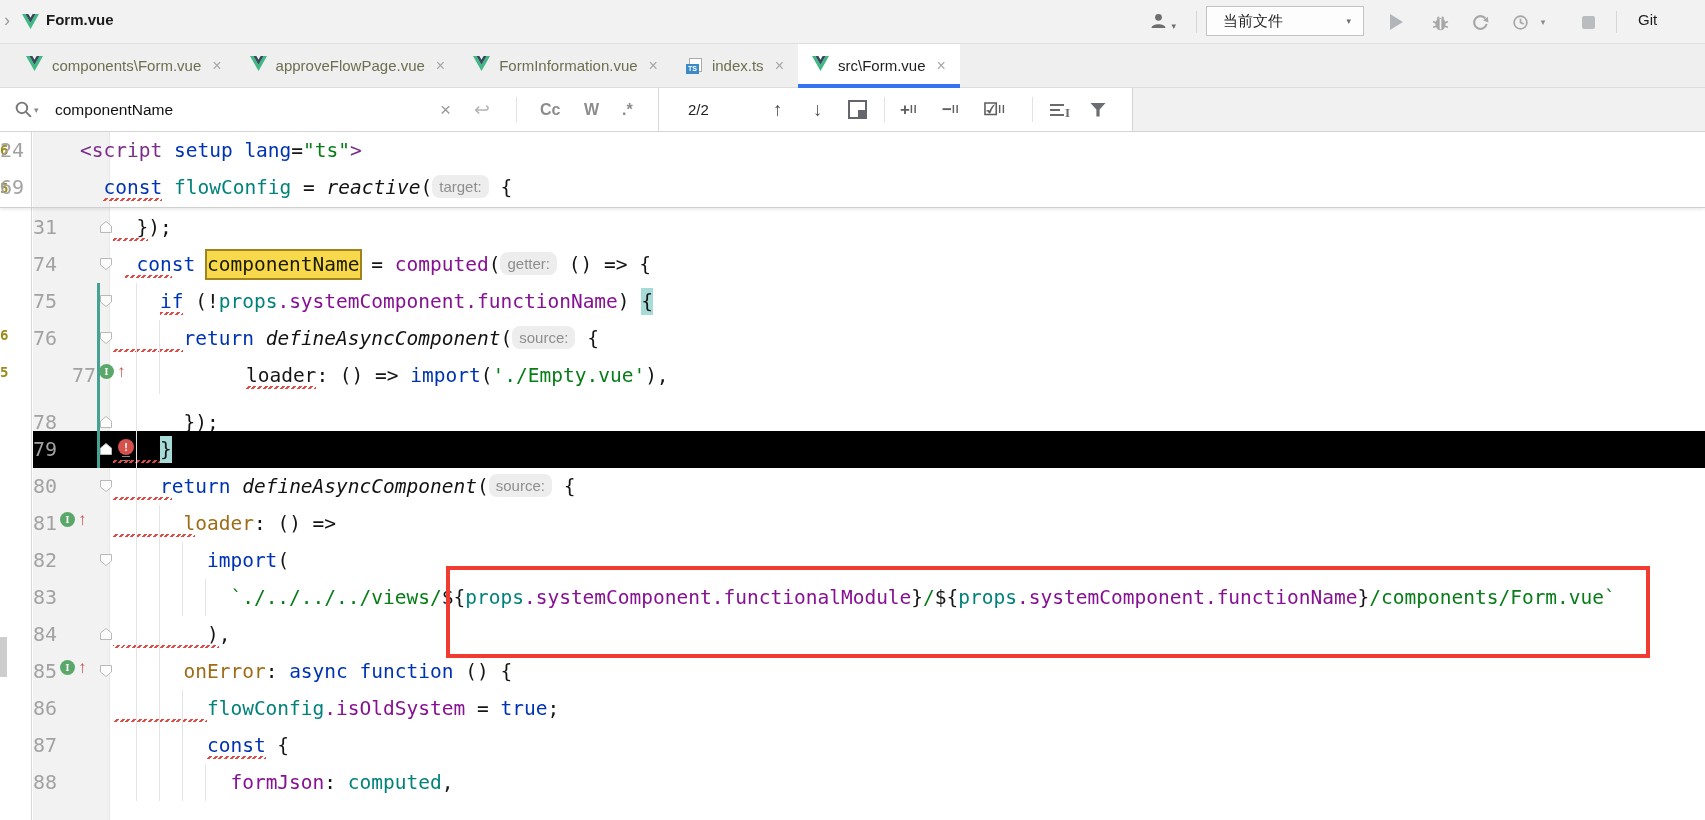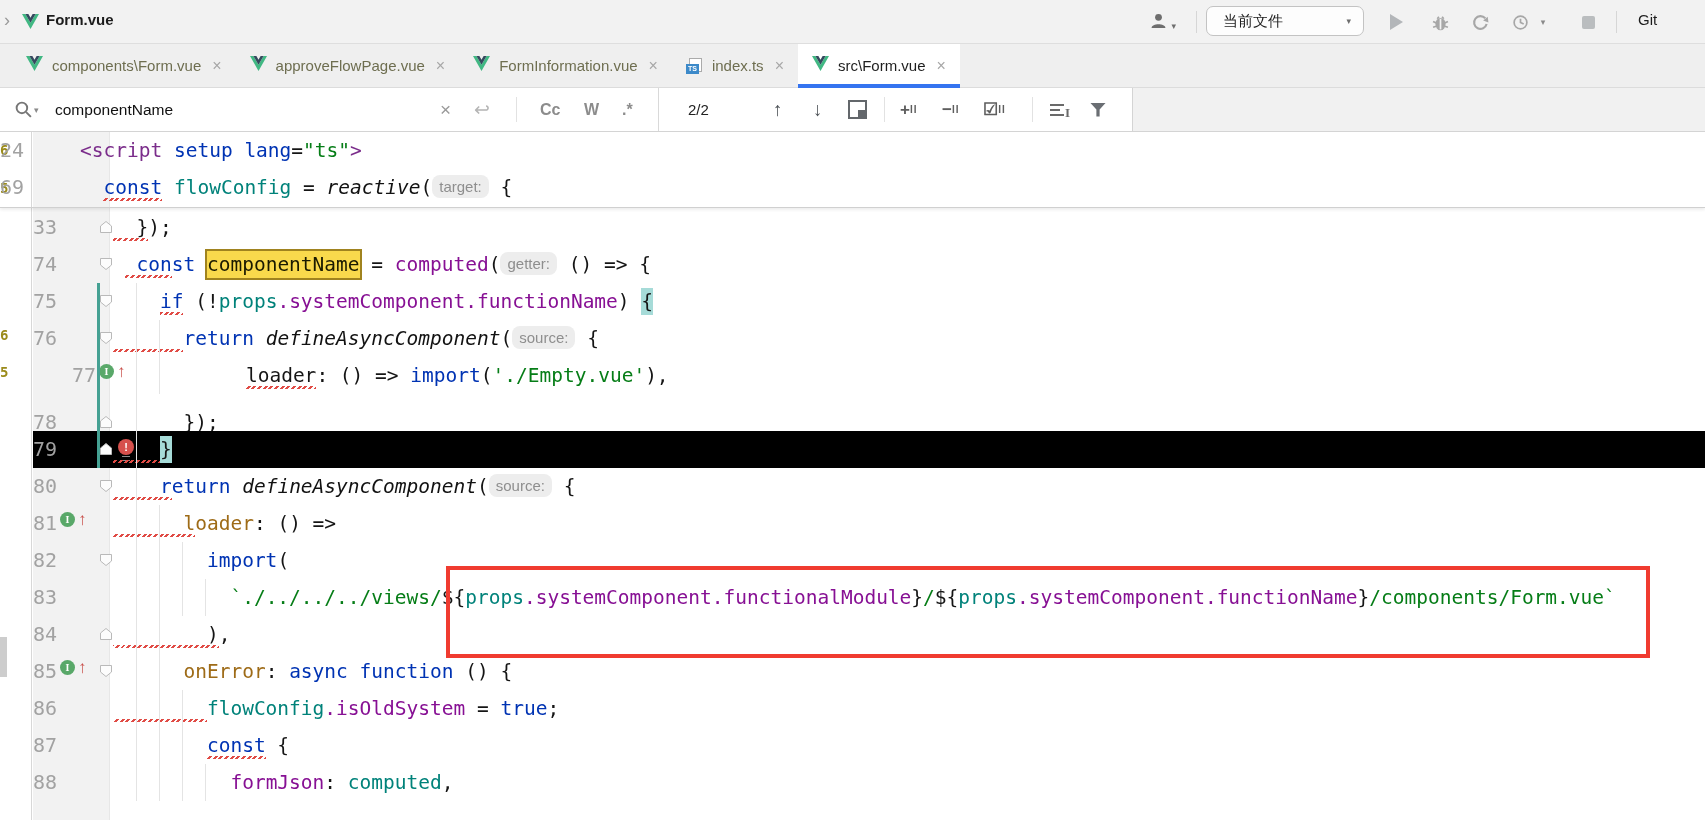--- a/index.html
+++ b/index.html
@@ -9,21 +9,21 @@
   
   .titlebar{position:absolute;left:0;top:0;width:100%;height:44px;background:#F2F2F2;
             border-bottom:1px solid #DEDEDE;box-sizing:border-box;}
   .crumb-chevron{position:absolute;left:4px;top:10px;color:#9A9A9A;font-size:18px;}
   .title-vue{position:absolute;left:22px;top:14px;}
   .title-text{position:absolute;left:46px;top:11px;font-size:15px;font-weight:700;color:#1C1C1C;}
   .tb-divider{position:absolute;top:11px;width:1px;height:22px;background:#D6D6D6;}
   .person-wrap{position:absolute;left:1150px;top:12px;}
   .mini-caret{font-size:9px;color:#6E6E6E;}
   .runconfig{position:absolute;left:1206px;top:6px;width:158px;height:30px;background:#FDFDFD;
-             border:1px solid #C3C3C3;border-radius:7px;box-sizing:border-box;
+             border:1px solid #C3C3C3;border-radius:0;box-sizing:border-box;
              display:flex;align-items:center;justify-content:space-between;padding:0 12px 0 16px;cursor:pointer;}
   .runconfig .rc-label{font-size:15px;color:#1E1E1E;}
   .icon-btn{position:absolute;top:12px;width:20px;height:20px;display:flex;align-items:center;justify-content:center;}
   .play-tri{width:0;height:0;border-left:13px solid #B3B6B9;border-top:8px solid transparent;border-bottom:8px solid transparent;}
   .stop-sq{width:13px;height:13px;background:#BABDBF;border-radius:2px;}
   .git-label{position:absolute;left:1638px;top:11px;font-size:15px;color:#1D1D1D;}
 
   
   .tabbar{position:absolute;left:0;top:44px;width:100%;height:44px;background:#EFEFEF;
           border-bottom:1px solid #DCDCDC;box-sizing:border-box;display:flex;align-items:stretch;padding-left:12px;}
@@ -263,21 +263,21 @@
     <div class="left-strip" id="leftstrip">
       <div class="gray-block"></div>
     <div class="fragment" style="top: 10px;">6</div>
         <div class="fragment" style="top: 48px;">5</div>
         <div class="fragment" style="top: 195px;">6</div>
         <div class="fragment" style="top: 232px;">5</div>
       </div>
     <div class="gutter-col"></div>
     <div class="rows" id="rows">
         <div class="code-line" style="top: 77px;">
-          <span class="ln">33</span>
+          <span class="ln">31</span>
           <span class="fold"><svg width="14" height="14" viewBox="0 0 14 14">
               <polygon points="1.5,6 7,1.5 12.5,6 12.5,12.5 1.5,12.5" fill="#FCFCFC" stroke="#B9B9B9"></polygon>
             </svg></span>
           <span class="ctext"><span class="tk-plain">  });</span></span>
           <div class="squig" style="left: 80px; width: 35.22px;"></div>
         </div>
         <div class="code-line" style="top: 114px;">
           <span class="ln">74</span>
           <span class="fold"><svg width="14" height="14" viewBox="0 0 14 14">
               <polygon points="1.5,1.5 12.5,1.5 12.5,8 7,12.5 1.5,8" fill="#FCFCFC" stroke="#B9B9B9"></polygon>

